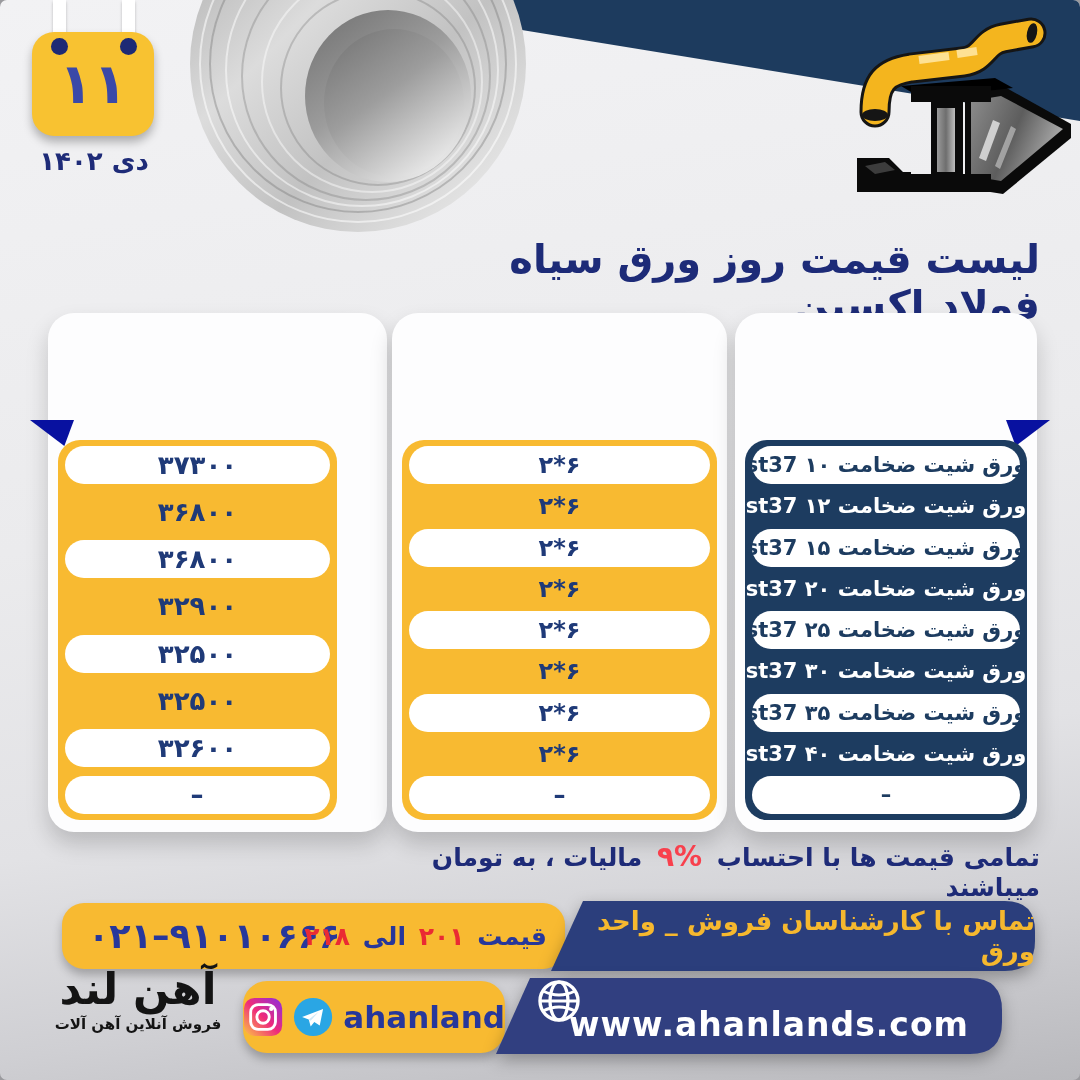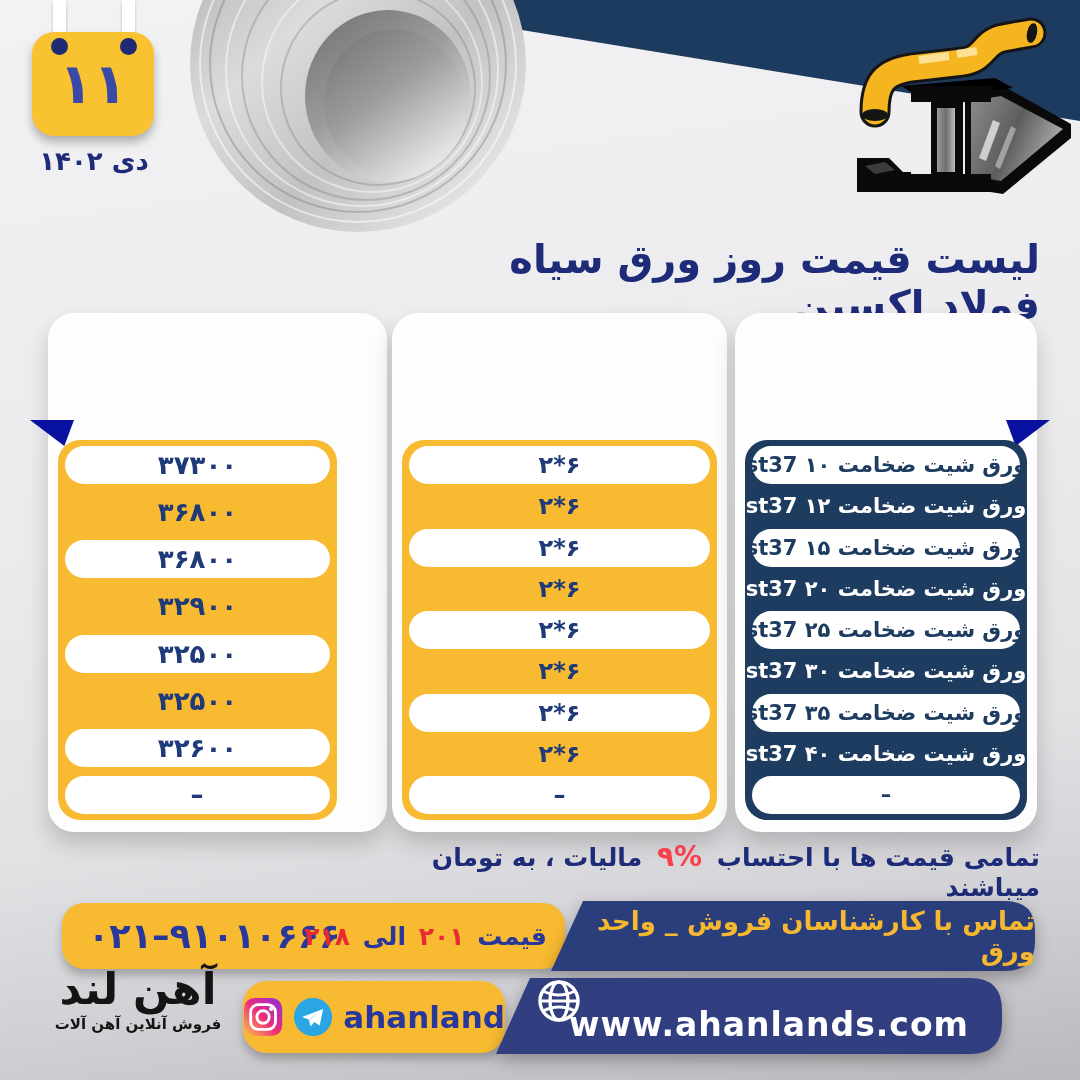--- a/index.html
+++ b/index.html
@@ -1,19 +1,20 @@
 <!DOCTYPE html>
 <html lang="fa"><head>
 <meta charset="utf-8">
 <style>
   html,body{margin:0;padding:0;background:#9a9a9e;}
   .canvas{
     position:relative;width:1080px;height:1080px;margin:0 auto;overflow:hidden;
     font-family:"DejaVu Sans",sans-serif;
     background:linear-gradient(172deg,#f2f2f4 0%,#ebebed 45%,#e2e2e5 70%,#cfcfd3 86%,#b9b9bd 100%);
+    border-radius:7px;
   }
   
   .corner{position:absolute;top:0;left:0;width:1080px;height:130px;
     background:#1d3b5e;clip-path:polygon(337px 0,1080px 0,1080px 121px);}
   
   .strap{position:absolute;top:0;width:13px;height:54px;background:#fff;border-radius:0 0 5px 5px;box-shadow:0 2px 3px rgba(0,0,0,.25);}
   .cal-card{position:absolute;left:32px;top:32px;width:122px;height:104px;background:#f8c231;
     border-radius:22px;box-shadow:0 6px 10px rgba(0,0,0,.28);display:flex;align-items:center;justify-content:center;}
   .grommet{position:absolute;top:38px;width:17px;height:17px;border-radius:50%;background:#1e2a75;}
   .cal-day{font-size:56px;font-weight:bold;color:#3a49a8;line-height:1;}

